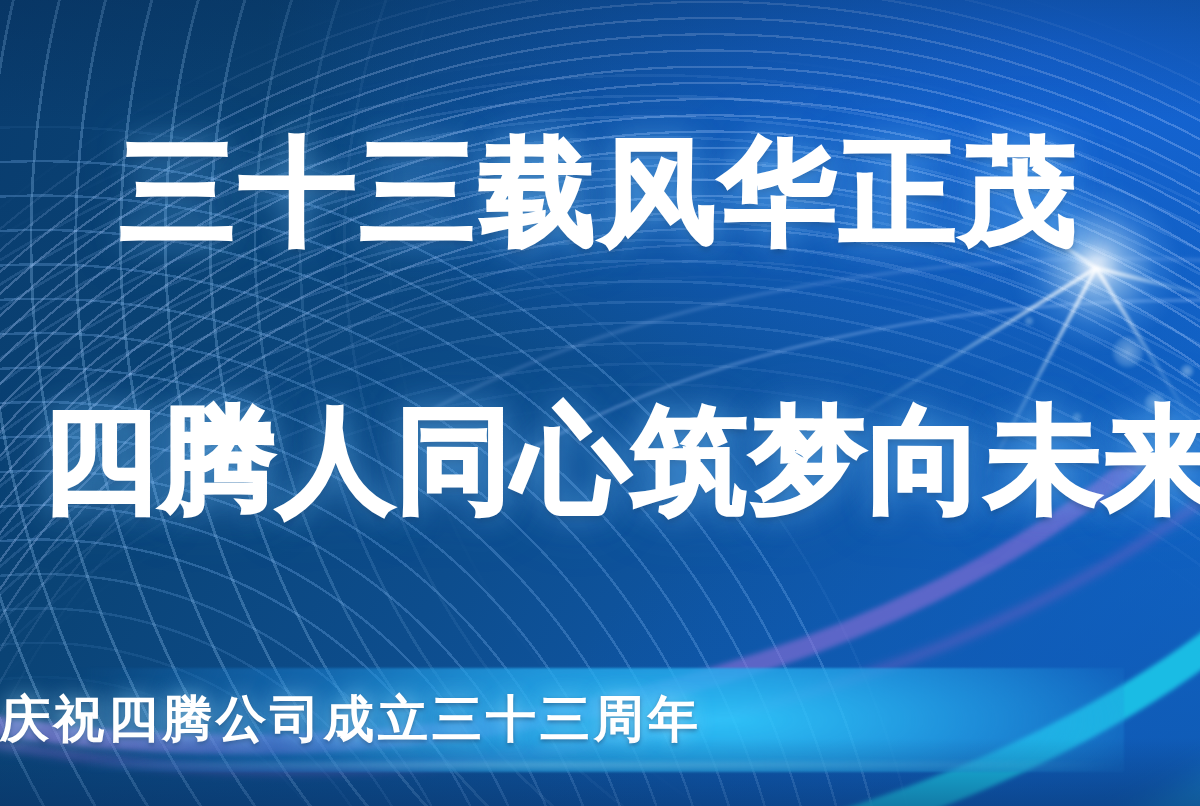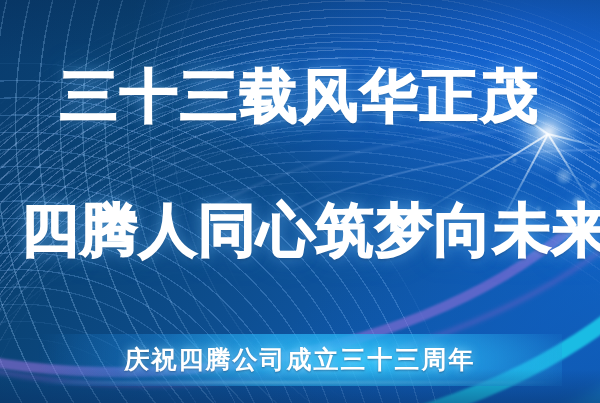--- a/index.html
+++ b/index.html
@@ -147,21 +147,21 @@
       radial-gradient(62% 150% at 62% 50%, rgba(50,205,255,.85) 0%, rgba(40,175,240,.55) 38%, rgba(30,130,210,.18) 68%, rgba(30,130,210,0) 100%),
       linear-gradient(90deg, rgba(20,95,180,0) 0%, rgba(25,125,205,.35) 18%, rgba(35,165,235,.55) 45%, rgba(30,140,215,.40) 75%, rgba(20,95,180,0) 100%);
     filter:blur(.4px);
   }
   .sub-band-edge{
     position:absolute;left:38px;top:381px;width:524px;height:3px;
     background:linear-gradient(90deg, rgba(120,215,255,0), rgba(150,225,255,.45) 45%, rgba(120,215,255,0));
     filter:blur(1.2px);
   }
   .subtitle{
-    position:absolute;left:0;top:343px;width:600px;text-align:center;
+    position:absolute;left:0;top:343px;width:600px;text-align:left;
     color:#ffffff;font-size:25px;font-weight:bold;letter-spacing:2px;white-space:nowrap;
     font-family:"DejaVu Serif","Liberation Serif",serif;
     text-shadow:0 0 10px rgba(160,225,255,.75), 0 1px 2px rgba(6,40,85,.55);
   }
 
   
   .vig-top{position:absolute;left:0;top:0;width:600px;height:60px;
     background:linear-gradient(180deg, rgba(6,40,80,.30), rgba(6,40,80,0));pointer-events:none;}
   .vig-bot{position:absolute;left:0;bottom:0;width:600px;height:34px;
     background:linear-gradient(0deg, rgba(8,45,95,.45), rgba(8,45,95,0));pointer-events:none;}

